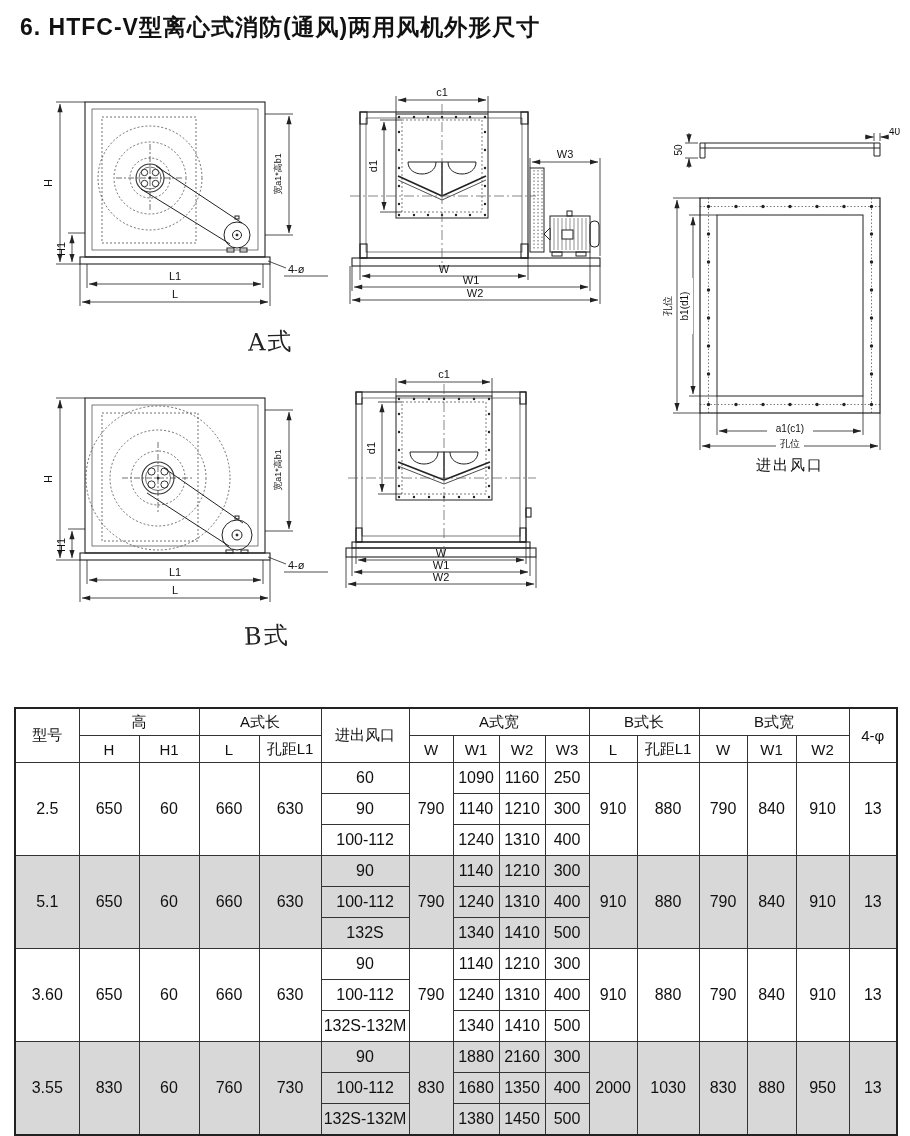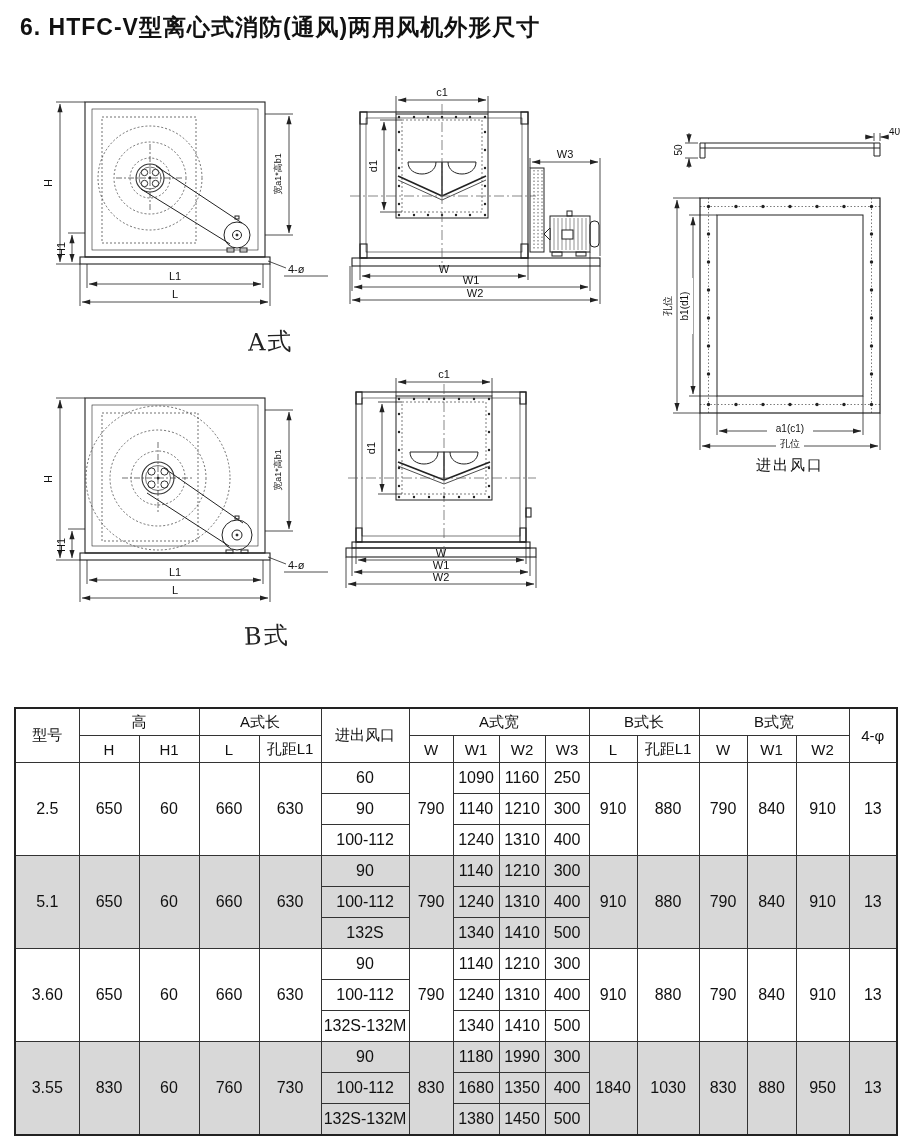--- a/index.html
+++ b/index.html
@@ -564,24 +564,24 @@
       </tr>
 
       <tr class="shaded">
         <td rowspan="3">3.55</td>
         <td rowspan="3">830</td>
         <td rowspan="3">60</td>
         <td rowspan="3">760</td>
         <td rowspan="3">730</td>
         <td>90</td>
         <td rowspan="3">830</td>
-        <td>1180</td>
-        <td>1990</td>
+        <td>1880</td>
+        <td>2160</td>
         <td>300</td>
-        <td rowspan="3">1840</td>
+        <td rowspan="3">2000</td>
         <td rowspan="3">1030</td>
         <td rowspan="3">830</td>
         <td rowspan="3">880</td>
         <td rowspan="3">950</td>
         <td rowspan="3">13</td>
       </tr>
       <tr class="shaded">
         <td>100-112</td>
         <td>1680</td>
         <td>1350</td>

